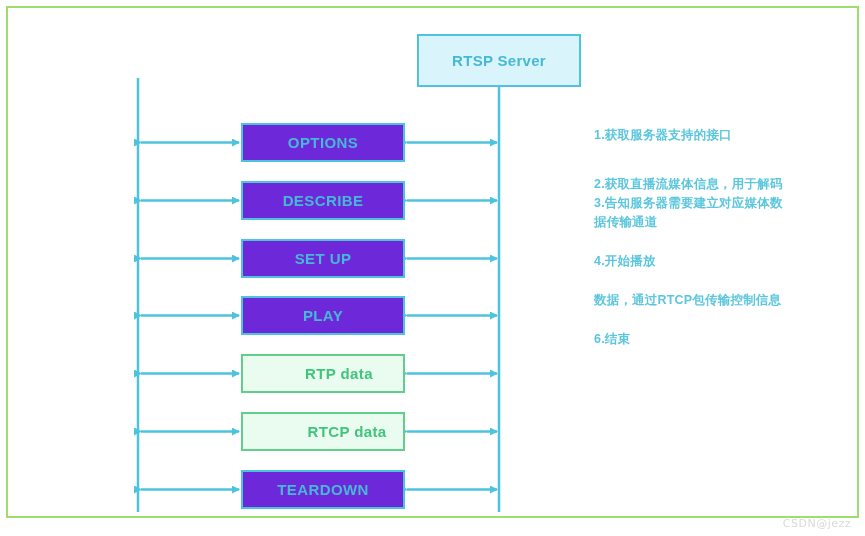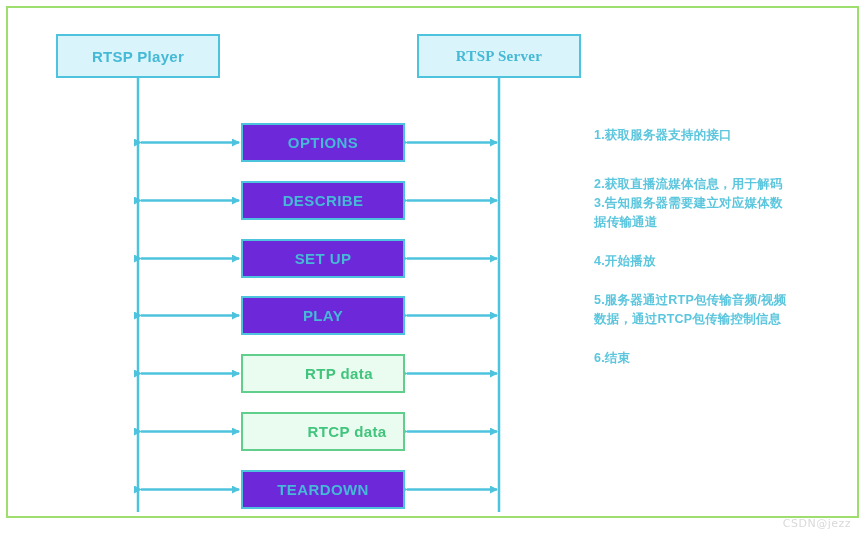--- a/index.html
+++ b/index.html
@@ -49,21 +49,21 @@
     background: #d9f4fa;
     color: #45b9d6;
     font-size: 15px;
     font-weight: bold;
     display: flex;
     align-items: center;
     justify-content: center;
     letter-spacing: .3px;
   }
   #actor-player { left: 48px;  top: 26px; width: 164px; height: 44px; }
-  #actor-server { left: 409px; top: 26px; width: 164px; height: 44px; font-family: Liberation Serif, serif; }
+  #actor-server { left: 409px; top: 26px; width: 164px; height: 53px; }
 
   
   .msg-box {
     position: absolute;
     left: 233px;
     width: 164px;
     height: 39px;
     box-sizing: border-box;
     display: flex;
     align-items: center;
@@ -160,23 +160,20 @@
         <line x1="399" y1="423.5" x2="489" y2="423.5" marker-end="url(#arrR)"></line>
         <line x1="489" y1="423.5" x2="399" y2="423.5" marker-end="url(#arrL)"></line>
 
         <line x1="231" y1="481.5" x2="133" y2="481.5" marker-end="url(#arrL)"></line>
         <line x1="133" y1="481.5" x2="231" y2="481.5" marker-end="url(#arrR)"></line>
         <line x1="399" y1="481.5" x2="489" y2="481.5" marker-end="url(#arrR)"></line>
         <line x1="489" y1="481.5" x2="399" y2="481.5" marker-end="url(#arrL)"></line>
       </g>
     </svg>
 
-    <div class="actor-box" id="actor-player">
-      <span>RTSP Player</span>
-    </div>
     <div class="actor-box" id="actor-server">
       <span>RTSP Server</span>
     </div>
 
     <div id="messages">
         <div class="msg-box blue" style="top: 115px;">
           <span>OPTIONS</span>
         </div>
         <div class="msg-box blue" style="top: 173px;">
           <span>DESCRIBE</span>
@@ -206,21 +203,20 @@
           <div>2.获取直播流媒体信息，用于解码</div>
         </div>
         <div class="note" style="margin-bottom: 20px;">
           <div>3.告知服务器需要建立对应媒体数</div>
           <div>据传输通道</div>
         </div>
         <div class="note" style="margin-bottom: 20px;">
           <div>4.开始播放</div>
         </div>
         <div class="note" style="margin-bottom: 20px;">
-          <div>5.服务器通过RTP包传输音频/视频</div>
           <div>数据，通过RTCP包传输控制信息</div>
         </div>
         <div class="note" style="margin-bottom: 0px;">
           <div>6.结束</div>
         </div>
       </div>
 
   </div>
 </div>
 

